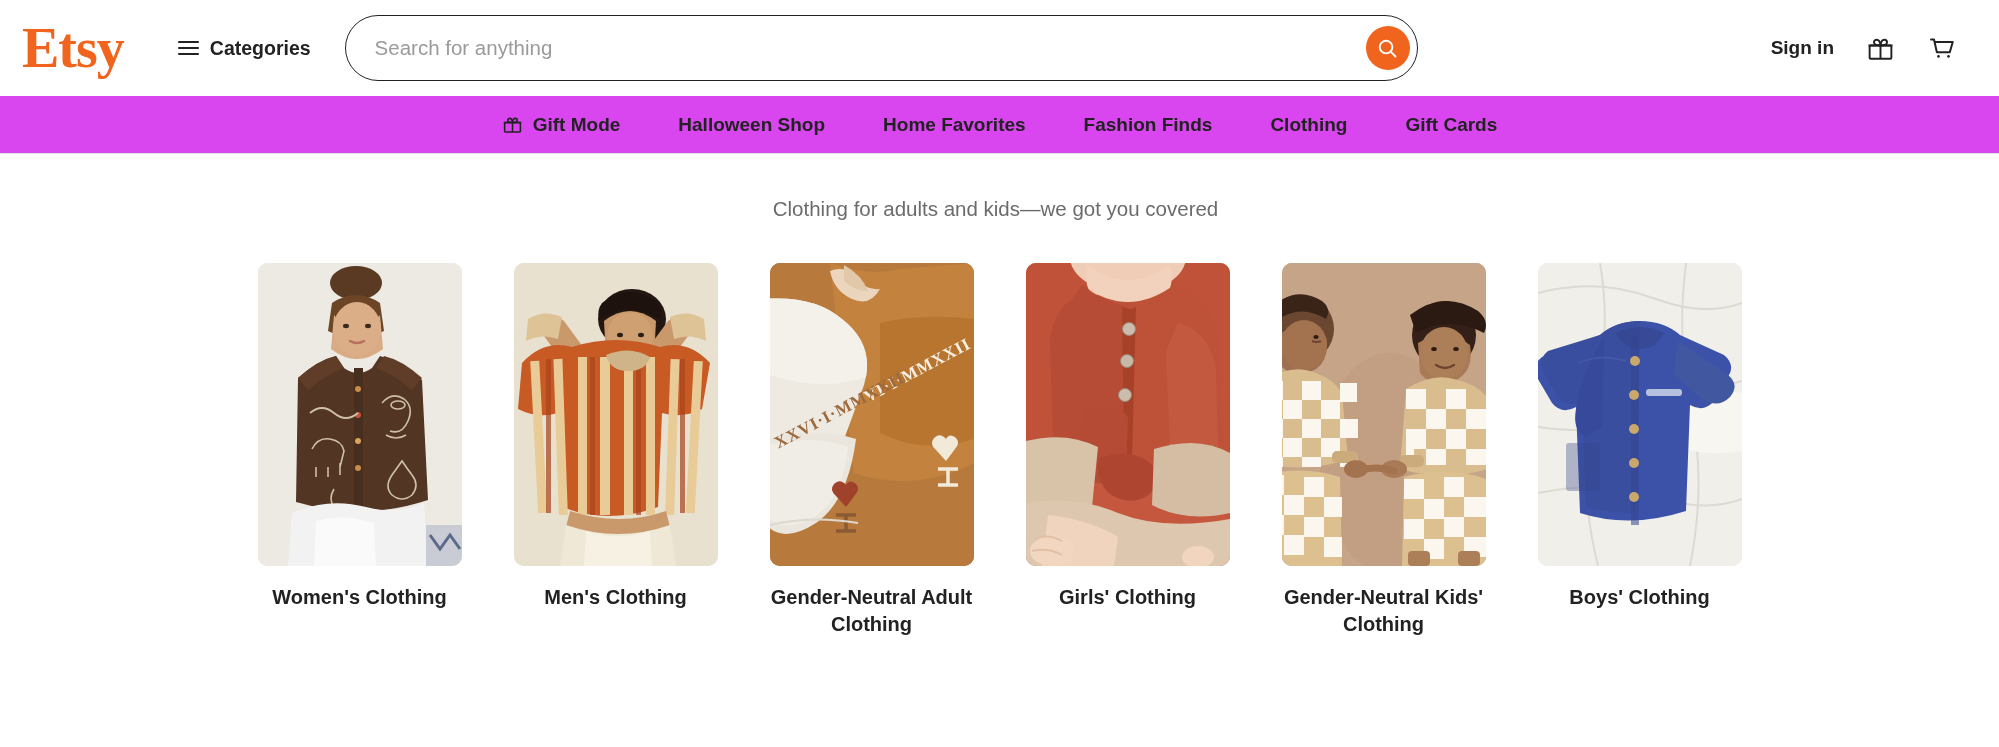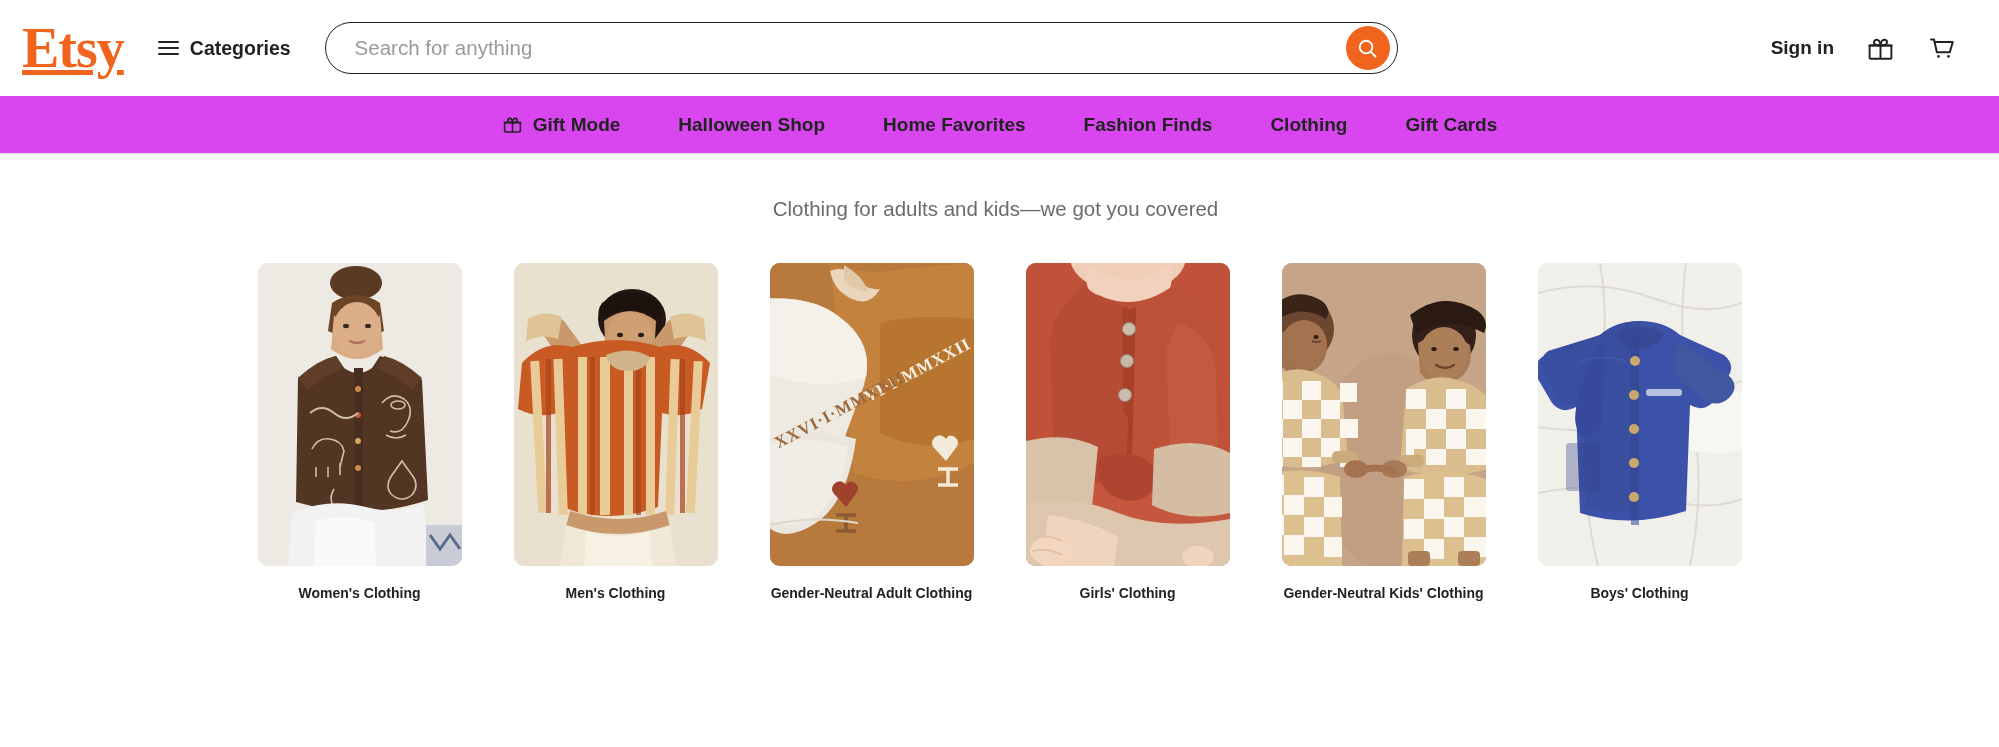--- a/index.html
+++ b/index.html
@@ -23,24 +23,23 @@
     background: #ffffff;
   }
 
   .logo {
     font-family: "Liberation Serif", serif;
     font-size: 56px;
     font-weight: 700;
     color: #F1641E;
     letter-spacing: -1px;
     line-height: 1;
-    margin-right: 34px;
+    margin-right: 54px;
     user-select: none;
     cursor: pointer;
-    text-decoration: underline;
   }
 
   .categories-btn {
     display: flex;
     align-items: center;
     gap: 11px;
     cursor: pointer;
     margin-right: 34px;
     white-space: nowrap;
   }
@@ -61,21 +60,21 @@
   .categories-label {
     font-size: 19.5px;
     font-weight: 700;
     color: #222222;
   }
 
   .search-wrap {
     position: relative;
     flex: 0 0 auto;
     width: 1073px;
-    height: 52px;
+    height: 66px;
     margin-right: 28px;
   }
   .search-input {
     width: 100%;
     height: 100%;
     border: 1.8px solid #222222;
     border-radius: 999px;
     padding: 0 76px 0 29px;
     font-size: 20.5px;
     font-family: "Liberation Sans", sans-serif;
@@ -183,21 +182,21 @@
     width: 204px;
     height: 303px;
     border-radius: 10px;
     overflow: hidden;
     position: relative;
     background: #efece6;
   }
   .card-thumb svg { display: block; width: 100%; height: 100%; }
   .card-label {
     margin-top: 18px;
-    font-size: 14px;
+    font-size: 20px;
     font-weight: 700;
     color: #222222;
     line-height: 1.38;
     text-align: center;
   }
 </style>
 </head>
 <body>
 
 <div class="header">

